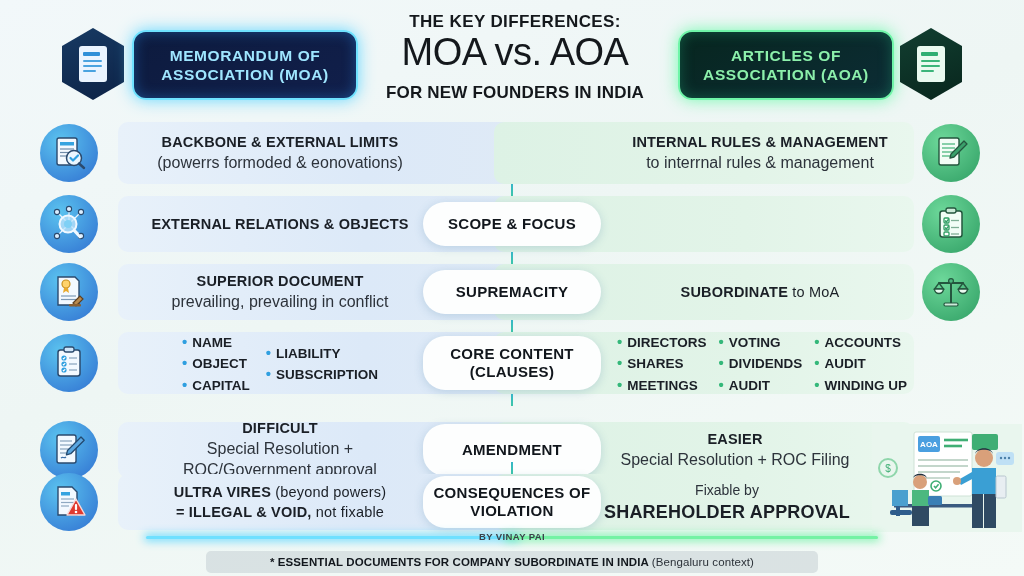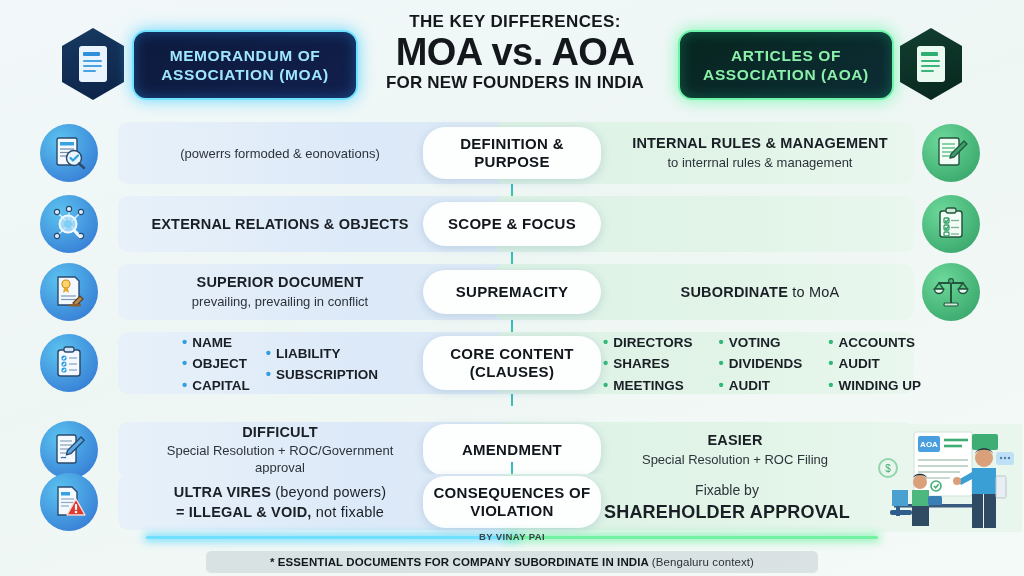--- a/index.html
+++ b/index.html
@@ -39,40 +39,40 @@
     box-shadow:0 0 16px rgba(80,210,255,.85),inset 0 0 14px rgba(40,130,220,.45);
   }
   .badge.aoa{
     left:678px;width:212px;
     background:linear-gradient(150deg,#07261f,#0c2c35);
     border:2.5px solid #6ff5a8;color:#8cf0ab;
     box-shadow:0 0 16px rgba(90,250,160,.8),inset 0 0 14px rgba(30,150,110,.45);
   }
   .title{position:absolute;left:362px;top:12px;width:306px;text-align:center;color:#14181c;}
   .title .t1{font-size:17px;font-weight:bold;letter-spacing:.4px;}
-  .title .t2{font-size:38px;font-weight:bold;letter-spacing:-.5px;line-height:1.02;margin:1px 0 1px;}
+  .title .t2{font-size:38px;font-weight:normal;letter-spacing:-.5px;line-height:1.02;margin:1px 0 11px;}
   .title .t3{font-size:17px;font-weight:bold;letter-spacing:.2px;}
 
   
   .row{position:absolute;left:0;width:1024px;}
   .band{position:absolute;top:0;height:100%;border-radius:10px;}
   .band.l{left:118px;width:412px;background:linear-gradient(90deg,#e8f1fa 0%,#dce9f8 60%,#dfeaf6 100%);}
   .band.r{left:494px;width:420px;background:linear-gradient(90deg,#ddf2e5 0%,#e2f4e8 60%,#e9f7ee 100%);}
 
   .iconcircle{position:absolute;width:58px;height:58px;border-radius:50%;}
   .iconcircle.l{left:40px;background:radial-gradient(circle at 35% 30%,#5bc3ef,#2f6fd0);}
   .iconcircle.r{left:922px;background:radial-gradient(circle at 35% 30%,#6dd89a,#2f9e63);}
   .iconcircle svg{position:absolute;left:50%;top:50%;transform:translate(-50%,-50%);}
 
   .side{position:absolute;top:0;height:100%;display:flex;flex-direction:column;
         align-items:center;justify-content:center;text-align:center;color:#1a1f26;}
   .side.l{left:130px;width:300px;}
   .side.r{left:600px;width:320px;}
   .hl{font-size:14.5px;font-weight:bold;letter-spacing:.2px;line-height:1.25;}
-  .sub{font-size:13px;font-weight:normal;color:#2d333b;line-height:1.3;margin-top:2px;}
+  .sub{font-size:16px;font-weight:normal;color:#2d333b;line-height:1.3;margin-top:2px;}
   .hl .lite{font-weight:normal;}
 
   .pill{
     position:absolute;left:423px;width:178px;top:50%;transform:translateY(-50%);
     background:#fdfefe;border-radius:22px;
     display:flex;align-items:center;justify-content:center;text-align:center;
     font-size:15px;font-weight:bold;color:#11161c;letter-spacing:.3px;line-height:1.2;
     box-shadow:0 2px 10px rgba(60,120,160,.22);
   }
   .divider{position:absolute;left:511px;width:2px;background:linear-gradient(180deg,#35b6c8,#3ec6a8);}
@@ -141,23 +141,23 @@
             <line x1="11" y1="16" x2="25" y2="16"></line>
             <line x1="11" y1="19.5" x2="25" y2="19.5"></line>
             <line x1="11" y1="23" x2="20" y2="23"></line>
           </g>
           <circle cx="25" cy="25" r="7.5" fill="#eaf6ff" stroke="#2b4a6e" stroke-width="1.5"></circle>
           <path d="M21.5 25l2.5 2.5 5-5" stroke="#2f9fe0" stroke-width="2.2" fill="none" stroke-linecap="round" stroke-linejoin="round"></path>
           <line x1="30" y1="30.5" x2="35" y2="35" stroke="#2b4a6e" stroke-width="2.4" stroke-linecap="round"></line>
         </svg>
     </div>
     <div class="side l">
+      <div class="hl">BACKBONE &amp; EXTERNAL LIMITS</div>
       <div class="sub">(powerrs formoded &amp; eonovations)</div>
     </div>
-    <div class="pill" style="height:52px">DEFINITION &amp; PURPOSE</div>
     <div class="side r">
       <div class="hl">INTERNAL RULES &amp; MANAGEMENT</div>
       <div class="sub">to interrnal rules &amp; management</div>
     </div>
     <div class="iconcircle r" style="top:2px">
       <svg width="40" height="40" viewBox="0 0 40 40">
           <rect x="8" y="5" width="20" height="27" rx="2" fill="#f2fdf6" stroke="#24563e" stroke-width="1.4"></rect>
           <g stroke="#4cb87f" stroke-width="1.3">
             <line x1="11" y1="11" x2="24" y2="11"></line>
             <line x1="11" y1="15" x2="24" y2="15"></line>
@@ -290,21 +290,21 @@
           <div>CAPITAL</div>
         </div>
         <div class="col">
           <div>LIABILITY</div>
           <div>SUBSCRIPTION</div>
         </div>
       </div>
     </div>
     <div class="pill" style="height:54px">CORE CONTENT (CLAUSES)</div>
     <div class="side r" style="left:594px;width:336px">
-      <div class="cols green" style="gap:26px">
+      <div class="cols green" style="gap:12px">
         <div class="col">
           <div>DIRECTORS</div>
           <div>SHARES</div>
           <div>MEETINGS</div>
         </div>
         <div class="col">
           <div>VOTING</div>
           <div>DIVIDENDS</div>
           <div>AUDIT</div>
         </div>

